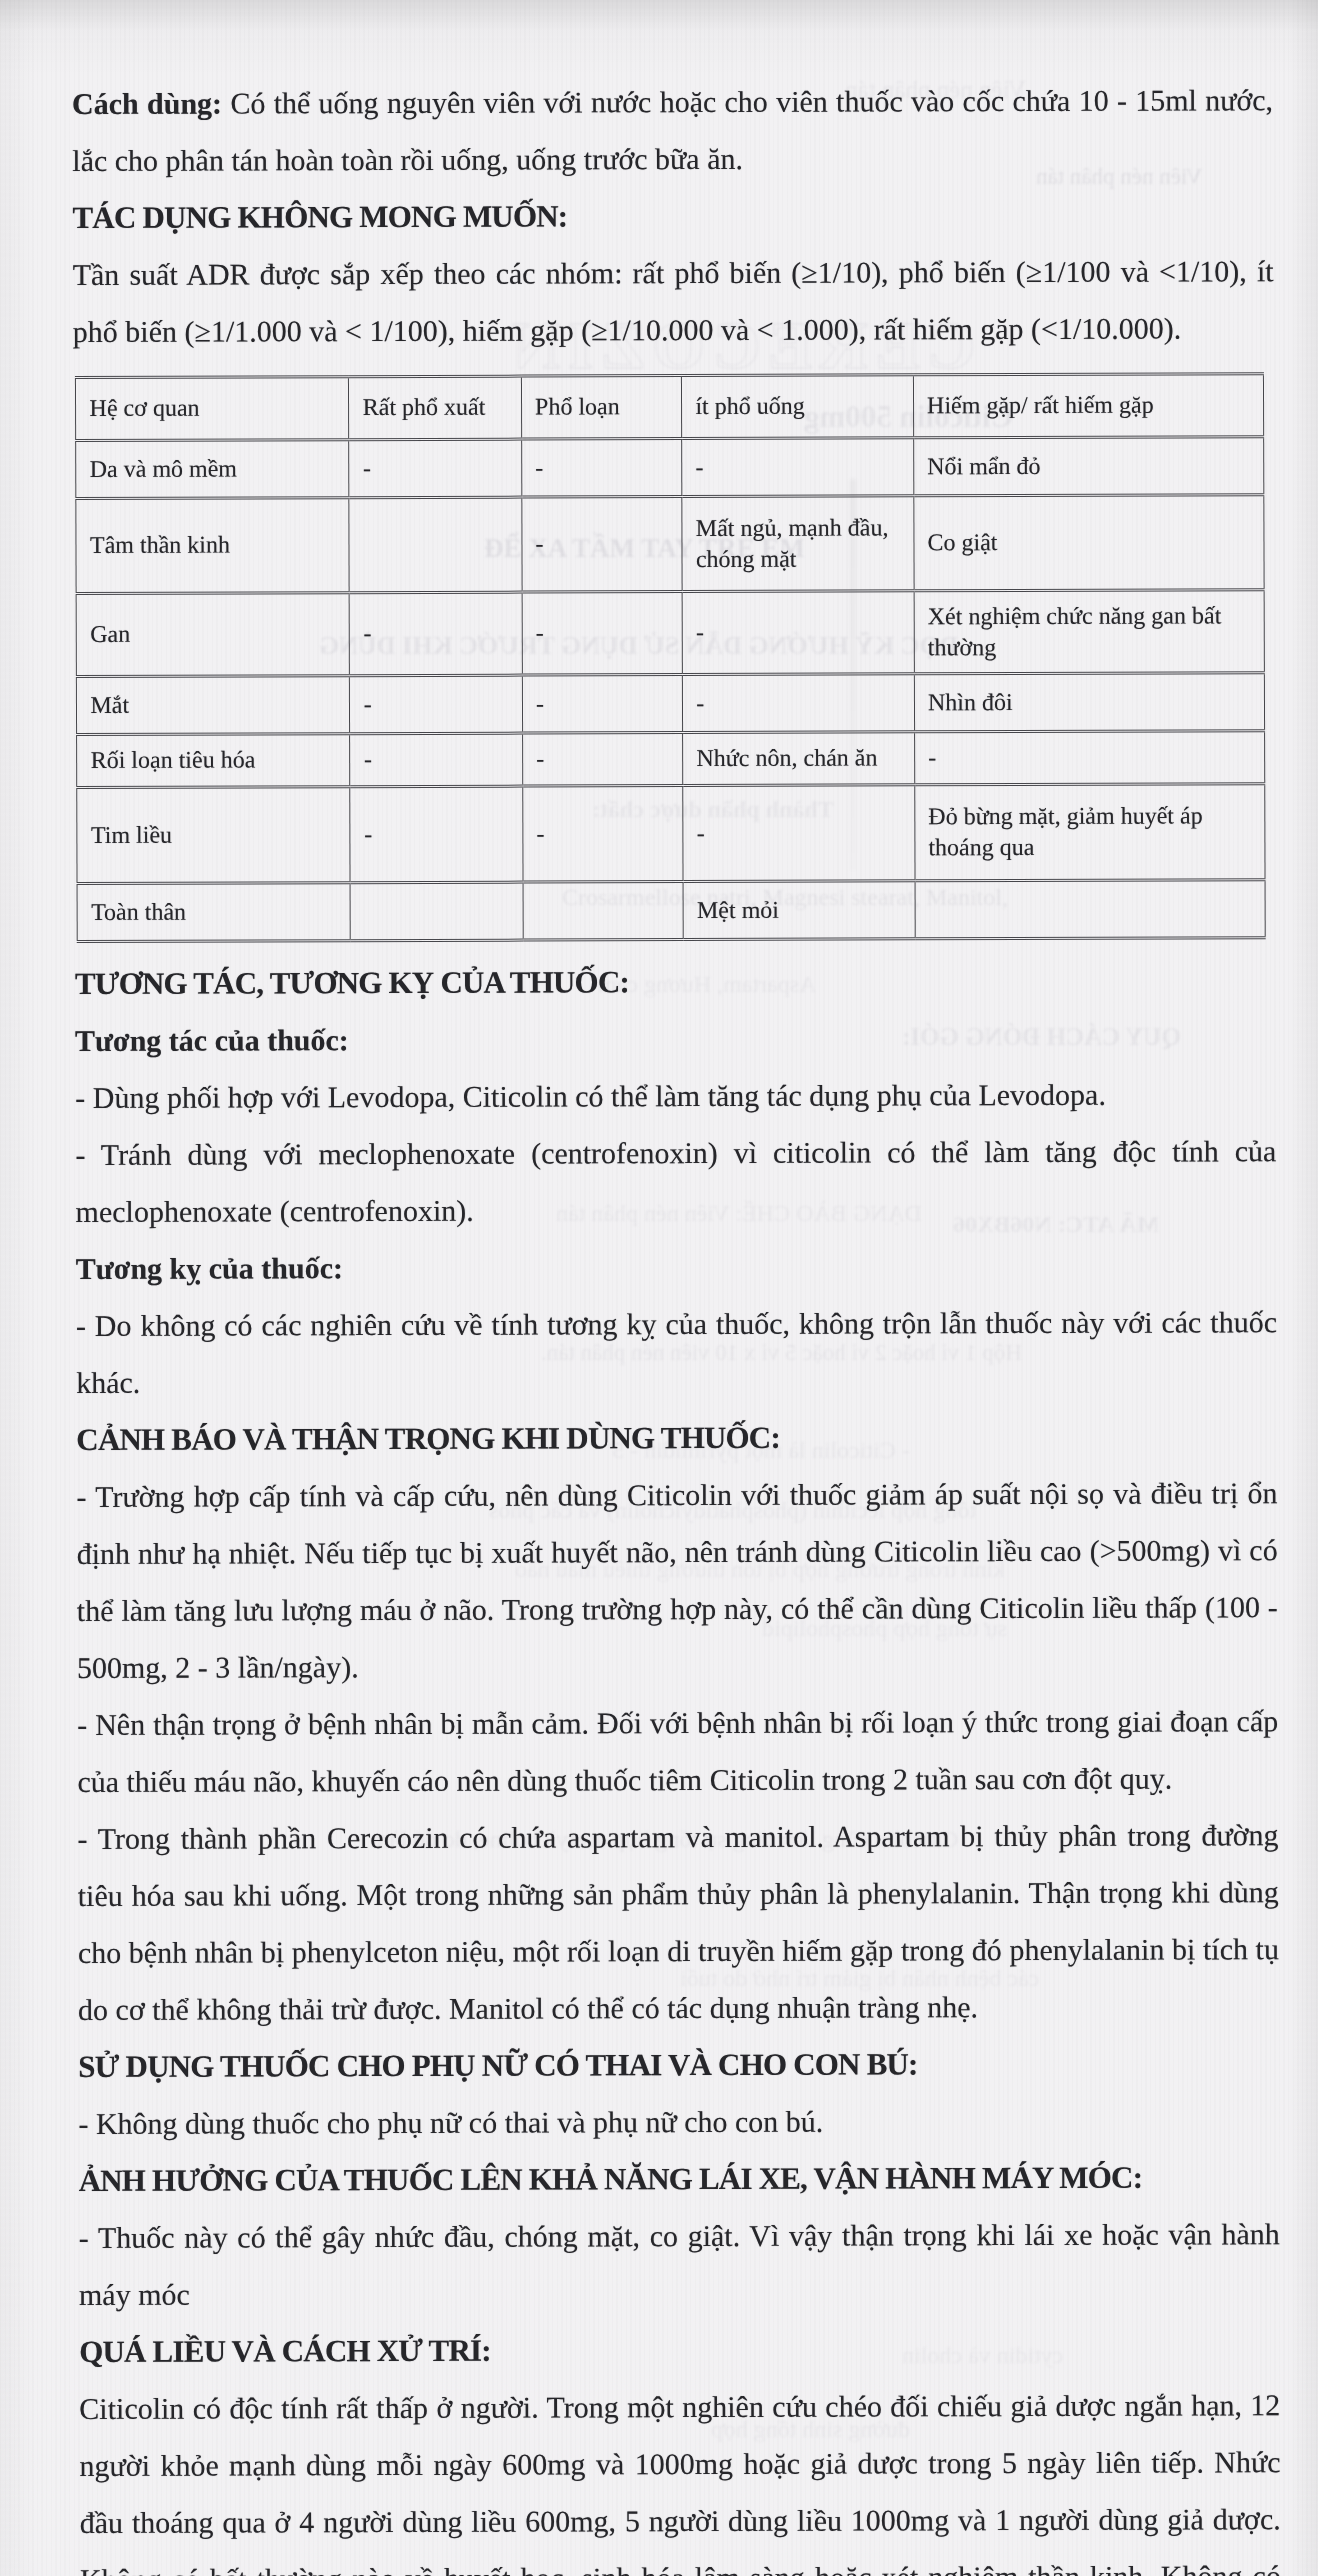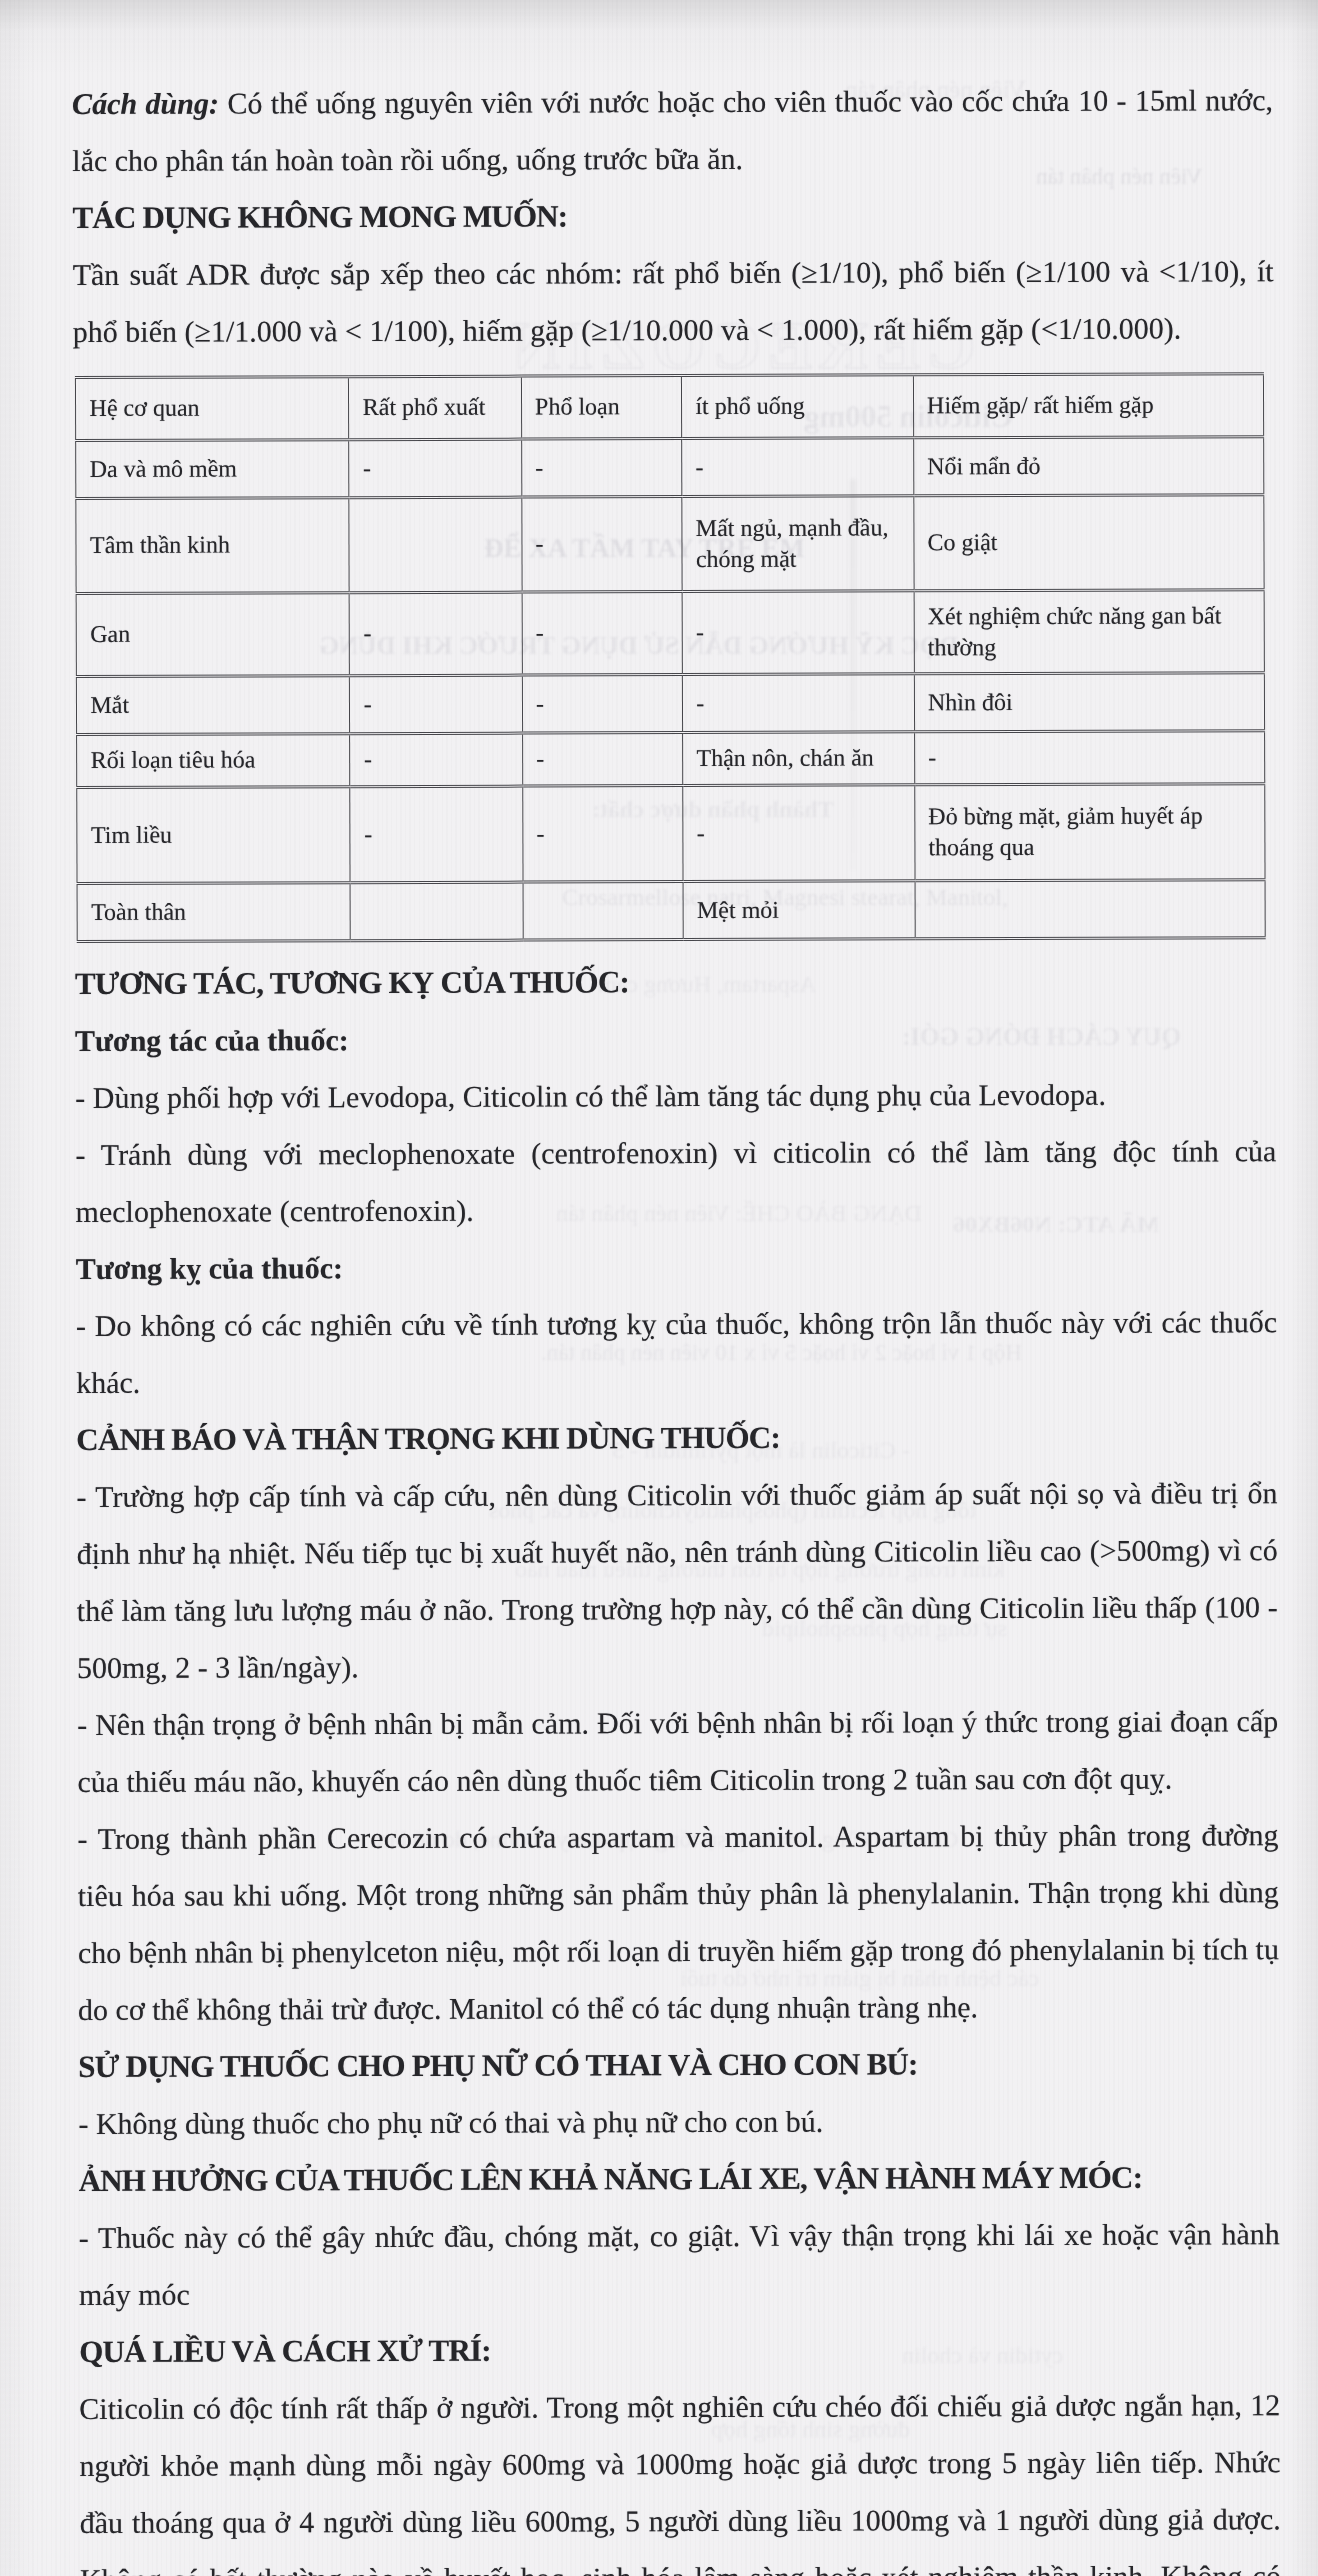--- a/index.html
+++ b/index.html
@@ -24,21 +24,21 @@
   .ghost-line.mir{transform:scaleX(-1);}
   .ghost-line.outline{color:transparent;-webkit-text-stroke:1.3px var(--ghost,#9a98a6);letter-spacing:7.2px;}
   
   .content{position:absolute;top:75px;left:72px;width:1201px;
     font-size:30px;line-height:57px;text-align:justify;
     transform:rotate(-0.18deg);transform-origin:top left;
     text-shadow:0 0 1px rgba(30,30,35,0.42);}
   .content p{margin:0;}
   .h{font-weight:700;font-size:31px;letter-spacing:-0.8px;text-align:left;}
   .sub{font-weight:700;text-align:left;}
-  .lbl-i{font-weight:700;font-style:italic;margin-top:12px;}
+  .lbl-i{font-weight:700;margin-top:12px;}
   
   table.adr{width:99%;border-collapse:collapse;margin:15.5px 0 12.4px 2.1px;
     font-size:24px;line-height:31px;text-align:left;}
   .adr th,.adr td{border-left:1.5px solid var(--table_line,#46464b);
     border-right:1.5px solid var(--table_line,#46464b);
     border-top:3.6px double var(--table_line,#46464b);
     border-bottom:3.6px double var(--table_line,#46464b);
     padding:4.1px 13.4px;vertical-align:middle;font-weight:400;}
   .adr thead tr{height:63px;}
   .adr tbody tr:nth-child(1){height:58px;}
@@ -128,21 +128,21 @@
             <td>Mắt</td>
             <td>-</td>
             <td>-</td>
             <td>-</td>
             <td>Nhìn đôi</td>
           </tr>
           <tr>
             <td>Rối loạn tiêu hóa</td>
             <td>-</td>
             <td>-</td>
-            <td>Thận nôn, chán ăn</td>
+            <td>Nhức nôn, chán ăn</td>
             <td>-</td>
           </tr>
           <tr>
             <td>Tim liều</td>
             <td>-</td>
             <td>-</td>
             <td>-</td>
             <td>Đỏ bừng mặt, giảm huyết áp thoáng qua</td>
           </tr>
           <tr>

